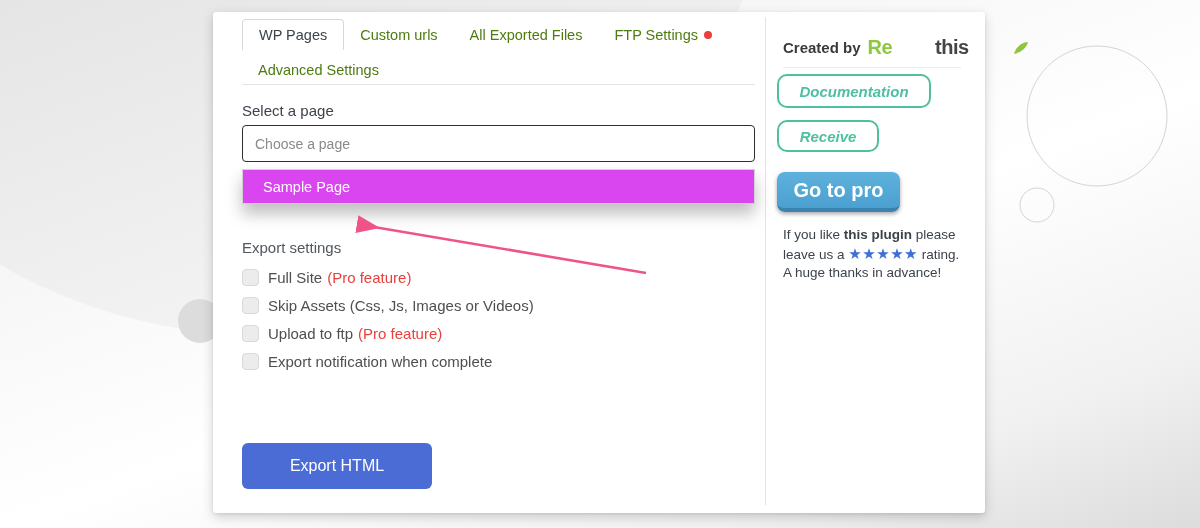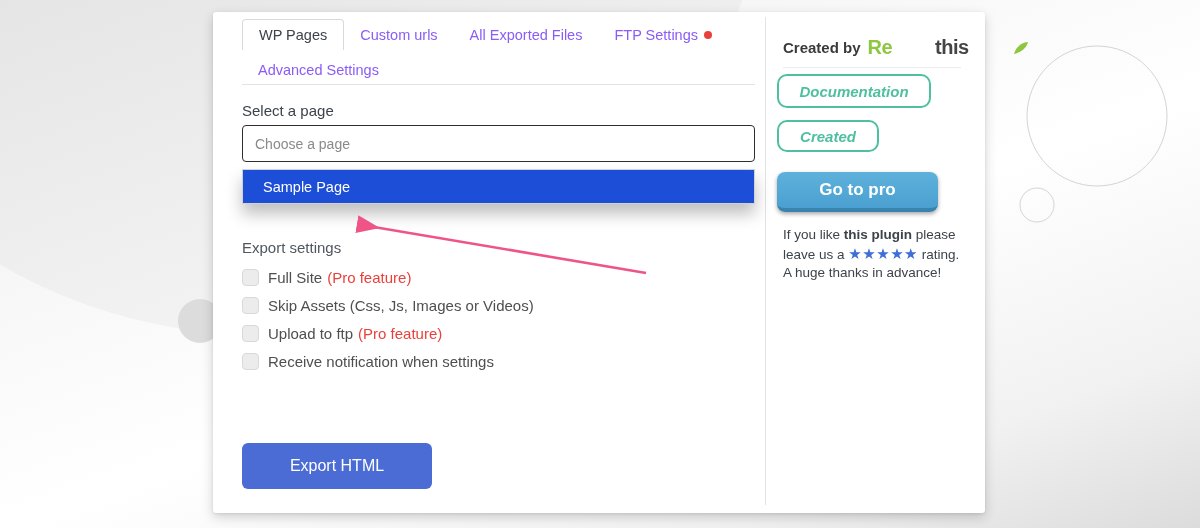--- a/index.html
+++ b/index.html
@@ -14,38 +14,38 @@
     background:#ffffff; border-radius:3px; z-index:1;
     box-shadow:0 4px 12px rgba(0,0,0,0.18), 0 1px 3px rgba(0,0,0,0.08);
   }
   
   .tabs-row1 { position:absolute; left:29px; top:7px; display:flex; align-items:stretch; }
   .tab { font-size:14.5px; padding:7px 16px; white-space:nowrap; display:flex; align-items:center; gap:6px; cursor:pointer; }
   .tab.active {
     color:#3c434a; background:#fff; border:1px solid #d9d9d9; border-bottom:none;
     border-radius:4px 4px 0 0;
   }
-  .tab.link { color:#8b5cf6; }
+  .tab.link { color:#4d7c0f; }
   .tabs-row2 { position:absolute; left:29px; top:43px; display:flex; }
   .dot { width:8px; height:8px; border-radius:50%; background:#e8413c; display:inline-block; }
   .tab-separator { position:absolute; left:29px; top:72px; width:513px; border-top:1px solid #e3e3e3; }
   
   .select-label { position:absolute; left:29px; top:90px; font-size:15px; color:#3c434a; }
   .page-input {
     position:absolute; left:29px; top:113px; width:513px; height:37px;
     border:1.5px solid #2e2e2e; border-radius:4px; padding:0 12px;
     font-family:"Liberation Sans", sans-serif; font-size:14px; color:#3a3a3a; background:#fff;
   }
   .page-input::placeholder { color:#8a8a8a; opacity:1; }
   .dropdown {
     position:absolute; left:29px; top:157px; width:513px; background:#fff;
     border:1px solid #d2d2d2; box-shadow:0 10px 16px rgba(0,0,0,0.25); z-index:5;
   }
   .dd-option { height:33px; display:flex; align-items:center; padding-left:20px; font-size:14.5px; color:#3a3a3a; cursor:pointer; }
-  .dd-option.highlighted { background:#1d4ed8; color:#ffffff; }
+  .dd-option.highlighted { background:#d946ef; color:#ffffff; }
   
   .export-heading { position:absolute; left:29px; top:227px; font-size:15px; color:#50575e; }
   .options { position:absolute; left:29px; top:251px; }
   .opt-row { height:28px; display:flex; align-items:center; }
   .checkbox { width:17px; height:17px; background:#ececec; border:1px solid #d9d9d9; border-radius:4px; margin-right:9px; flex:none; cursor:pointer; }
   .opt-label { font-size:15px; color:#4f4f4f; }
   .pro-note { font-size:15px; color:#e8413c; margin-left:5px; }
   .export-btn {
     position:absolute; left:29px; top:431px; width:190px; height:46px;
     background:#4a6cd4; border:none; border-radius:6px; color:#fff; font-size:16px;
@@ -61,23 +61,23 @@
   .brand-dark { color:#454545; }
   .sb-hr { position:absolute; left:6px; top:55px; width:178px; border-top:1px solid #ececec; }
   .outline-btn {
     position:absolute; left:0; background:#fff; border:2px solid #4fbfa0; border-radius:10px;
     color:#4fbfa0; font-weight:bold; font-size:15px; font-family:"Liberation Sans", sans-serif;
     display:flex; align-items:center; justify-content:center; cursor:pointer;font-style:italic;
   }
   .doc-btn { top:62px; width:154px; height:34px; }
   .support-btn { top:108px; width:102px; height:32px; }
   .pro-btn {
-    position:absolute; left:0; top:160px; width:161px; height:40px;
+    position:absolute; left:0; top:160px; width:123px; height:40px;
     background:linear-gradient(#5fb1dc,#4aa0d0); border:none; border-bottom:4px solid #3a83ae;
-    border-radius:8px; color:#fff; font-weight:bold; font-size:17px;
+    border-radius:8px; color:#fff; font-weight:bold; font-size:20px;
     font-family:"Liberation Sans", sans-serif; box-shadow:0 2px 4px rgba(0,0,0,0.35); cursor:pointer;
   }
   .rating { position:absolute; left:6px; top:214px; width:182px; font-size:13.5px; color:#3c434a; line-height:18.5px; }
   .rating b { font-weight:bold; }
   .stars { color:#3f6ed6; font-size:15px; letter-spacing:0.5px; }
   .arrow-overlay { position:absolute; inset:0; z-index:10; pointer-events:none; }
 </style>
 </head>
 <body>
 
@@ -134,41 +134,41 @@
         <span class="checkbox"></span>
         <span class="opt-label">Skip Assets (Css, Js, Images or Videos)</span>
       </div>
       <div class="opt-row">
         <span class="checkbox"></span>
         <span class="opt-label">Upload to ftp</span>
         <span class="pro-note">(Pro feature)</span>
       </div>
       <div class="opt-row">
         <span class="checkbox"></span>
-        <span class="opt-label">Receive notification when settings</span>
+        <span class="opt-label">Export notification when complete</span>
       </div>
     </div>
 
     <button class="export-btn">Export HTML</button>
 
     <div class="v-divider"></div>
     <div class="sidebar">
       <div class="created-by">
         <span class="created-by-label">Created by</span>
         <span class="brand">
           <span class="brand-green">Re</span>
             <span class="brand-dark">this</span>
           <svg width="16" height="14" viewBox="0 0 16 14" style="margin-left:1px">
             <path d="M1 13 C 3 6, 9 1, 15 1 C 13 8, 8 11, 1 13 Z" fill="#8dc63f"></path>
           </svg>
         </span>
       </div>
       <div class="sb-hr"></div>
       <button class="outline-btn doc-btn">Documentation</button>
-      <button class="outline-btn support-btn">Created</button>
+      <button class="outline-btn support-btn">Receive</button>
       <button class="pro-btn">Go to pro</button>
       <div class="rating">
         <span>If you like </span><b>this plugin</b><span> please leave us a </span><span class="stars">★★★★★</span><span> rating.</span>
         <div>A huge thanks in advance!</div>
       </div>
     </div>
   </div>
 
   <svg class="arrow-overlay" width="1200" height="528">
     <defs>

